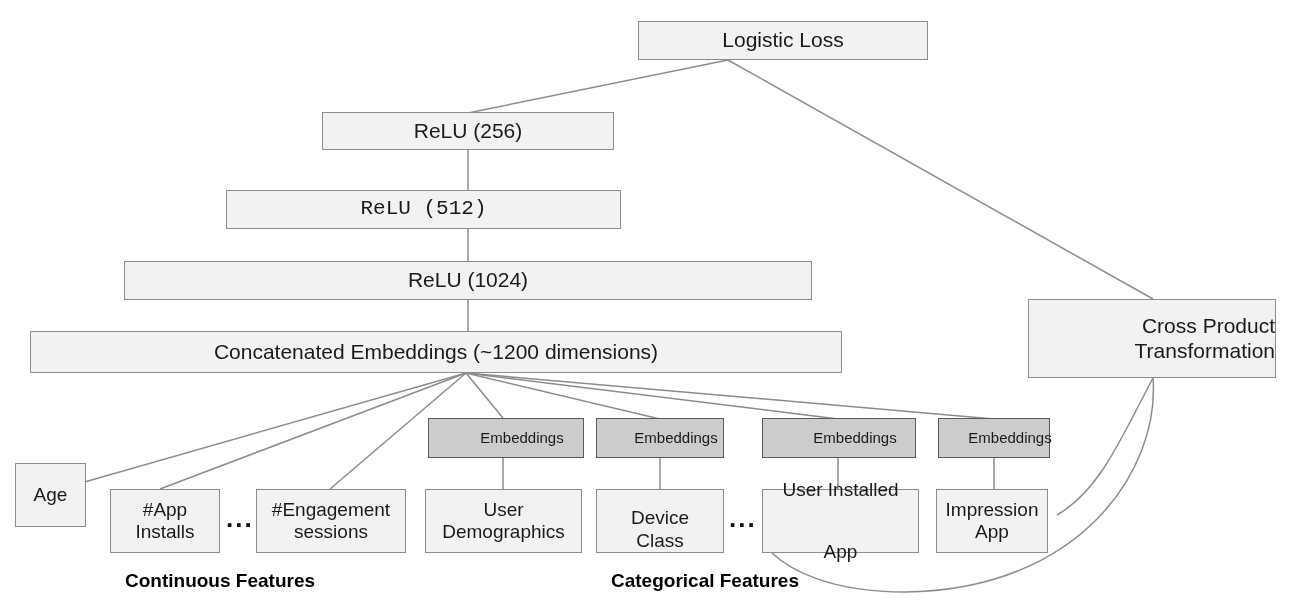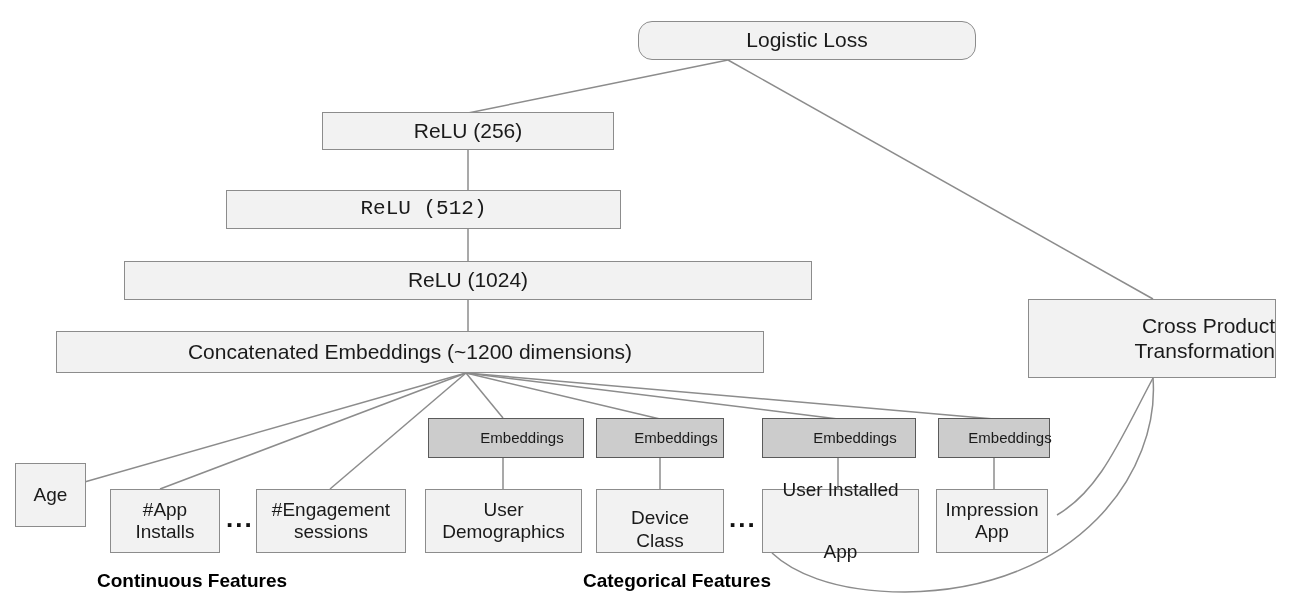--- a/index.html
+++ b/index.html
@@ -9,21 +9,21 @@
   svg.wires{position:absolute;left:0;top:0;width:1295px;height:611px;pointer-events:none;}
   .node{position:absolute;box-sizing:border-box;display:flex;align-items:center;
         justify-content:center;text-align:center;line-height:1.18;}
   .plain{background:#f2f2f2;border:1.6px solid #8c8c8c;}
   .emb{background:#cccccc;border:1.7px solid #5a5a5a;padding-left:32px;}
   .t-lg{font-size:21px;}
   .t-md{font-size:19px;}
   .t-sm{font-size:15px;}
   .dots{position:absolute;font-size:26px;font-weight:bold;letter-spacing:2px;
         color:#111;line-height:1;}
-  .caption{position:absolute;font-size:19px;font-weight:bold;color:#000;white-space:nowrap;}
+  .caption{position:absolute;font-size:19px;font-weight:bold;color:#000;white-space:nowrap;margin-left:28px;}
 </style>
 </head>
 <body>
 
 <div id="canvas">
 
   <svg class="wires" viewBox="0 0 1295 611" xmlns="http://www.w3.org/2000/svg">
     <g fill="none" stroke="#8c8c8c" stroke-width="1.5">
 
       <path d="M728,60 L468,113"></path>
@@ -46,27 +46,27 @@
       <path d="M503,458 L503,489"></path>
       <path d="M660,458 L660,489"></path>
       <path d="M838,458 L838,489"></path>
       <path d="M994,458 L994,489"></path>
 
       <path d="M1153,378 C1120,440 1100,490 1057,515"></path>
       <path d="M1153,378 C1160,470 1080,590 905,592 C830,592 790,570 772,553"></path>
     </g>
   </svg>
 
-  <div class="node plain t-lg" style="left:638px;top:21px;width:338px;height:39px;border-radius:14px;">Logistic Loss</div>
+  <div class="node plain t-lg" style="left:638px;top:21px;width:290px;height:39px;">Logistic Loss</div>
 
   <div class="node plain t-lg" style="left:322px;top:112px;width:292px;height:38px;text-align:center;">ReLU (256)</div>
   <div class="node plain t-lg" style="left:226px;top:190px;width:395px;height:39px;font-family:Liberation Mono, monospace;">ReLU (512)</div>
   <div class="node plain t-lg" style="left:124px;top:261px;width:688px;height:39px;">ReLU (1024)</div>
 
-  <div class="node plain t-lg" style="left:56px;top:331px;width:708px;height:42px;">Concatenated Embeddings (~1200 dimensions)</div>
+  <div class="node plain t-lg" style="left:30px;top:331px;width:812px;height:42px;">Concatenated Embeddings (~1200 dimensions)</div>
 
   <div class="node plain t-lg" style="left:1028px;top:299px;width:248px;height:79px;flex-direction:column;align-items:flex-end;">
     <span>Cross Product</span>
     <span>Transformation</span>
   </div>
 
   <div class="node emb t-sm" style="left:428px;top:418px;width:156px;height:40px;">Embeddings</div>
   <div class="node emb t-sm" style="left:596px;top:418px;width:128px;height:40px;">Embeddings</div>
   <div class="node emb t-sm" style="left:762px;top:418px;width:154px;height:40px;">Embeddings</div>
   <div class="node emb t-sm" style="left:938px;top:418px;width:112px;height:40px;">Embeddings</div>

